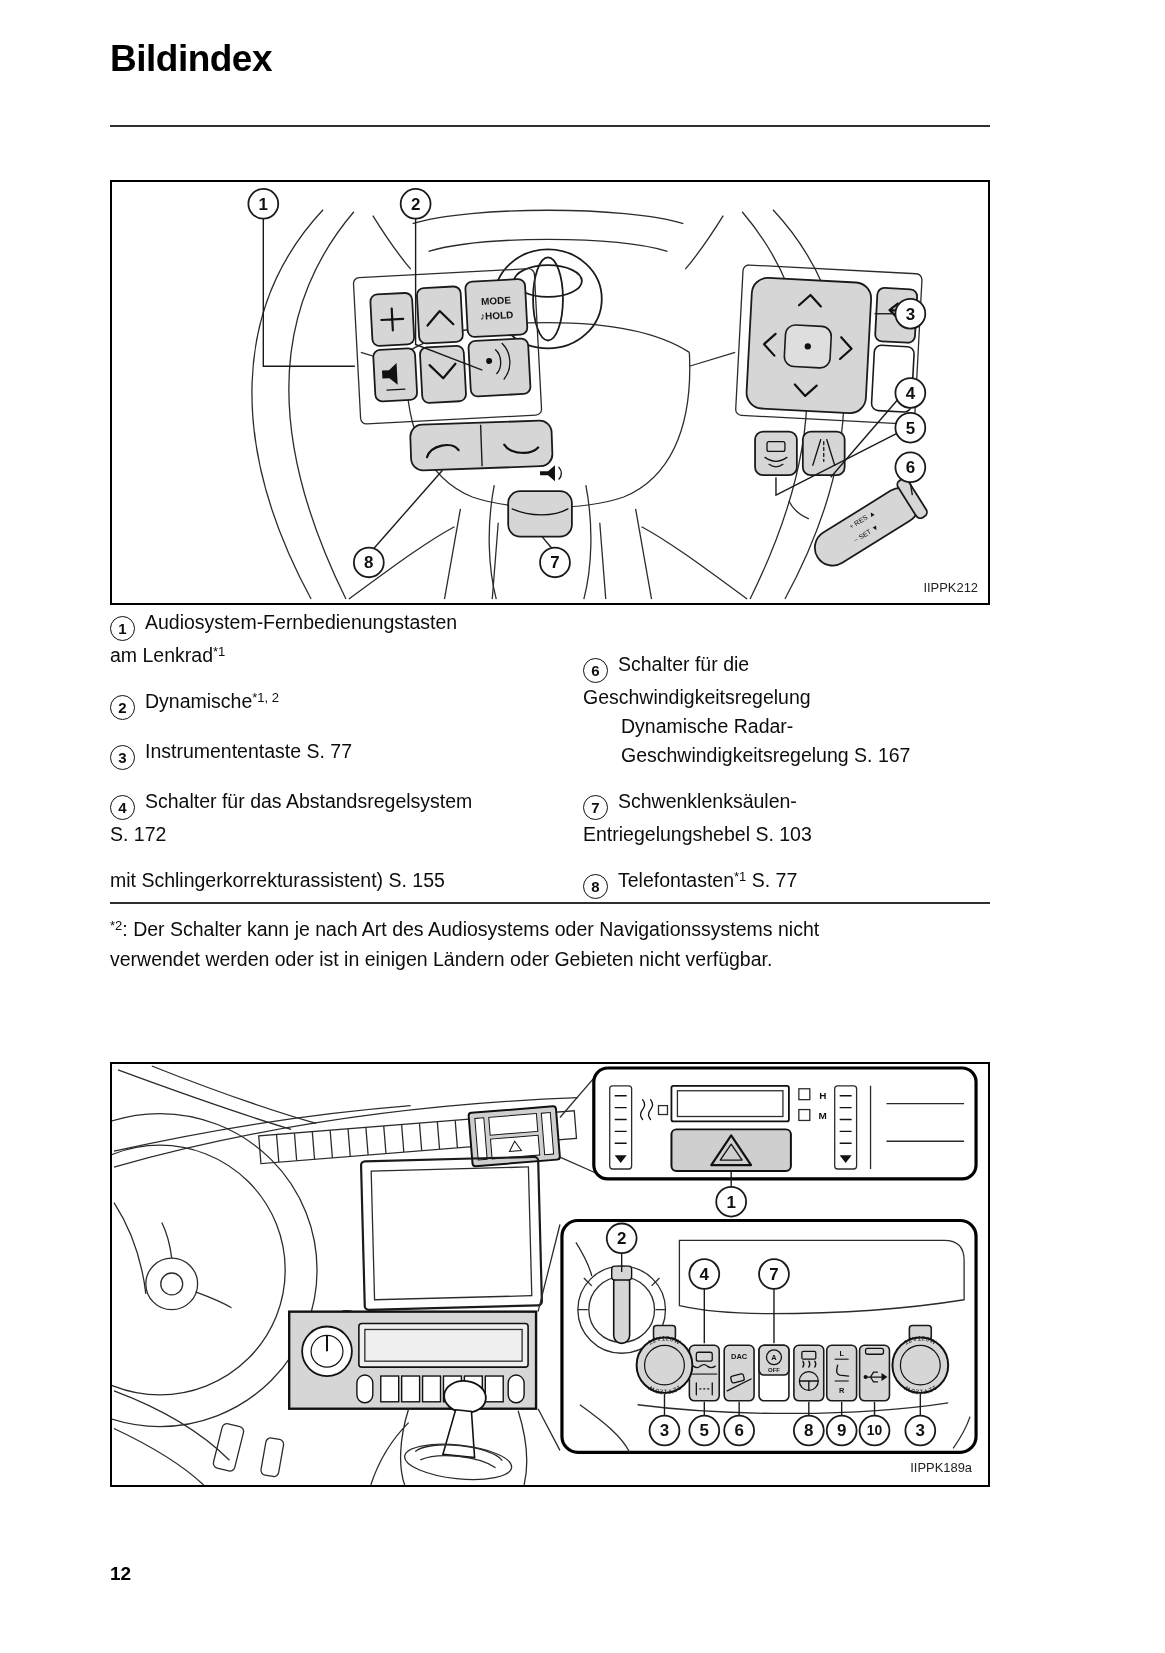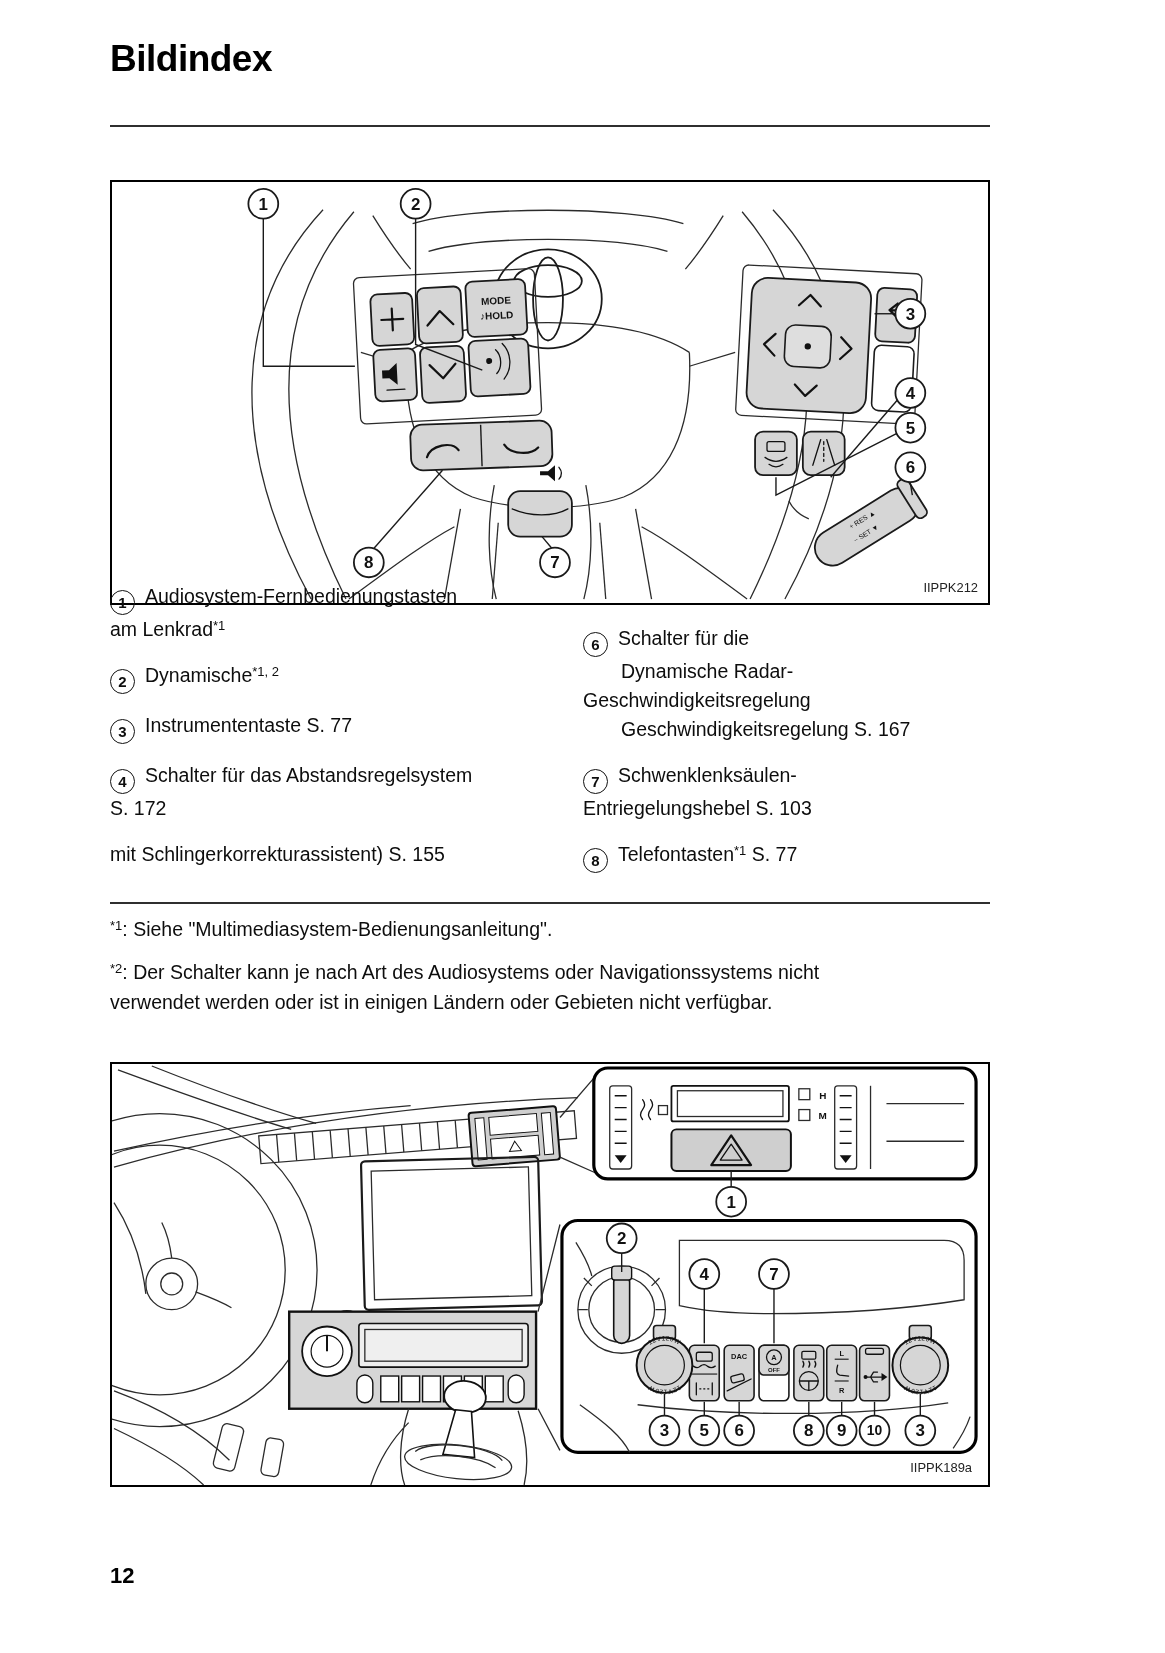--- a/index.html
+++ b/index.html
@@ -7,33 +7,33 @@
         font-family:"Liberation Sans",sans-serif;color:#111;overflow:hidden;}
   .page-title{position:absolute;left:110px;top:38px;margin:0;font-size:37px;
         font-weight:bold;letter-spacing:-0.5px;color:#000;}
   .rule{position:absolute;left:110px;width:880px;border:none;margin:0;}
   .title-rule{top:125px;border-top:2px solid #2f2f2f;}
   .footnote-rule{top:902px;border-top:2px solid #2f2f2f;}
   .figure{position:absolute;left:110px;width:876px;height:421px;border:2.5px solid #000;background:#fff;}
   .figure-1{top:180px;}
   .figure-2{top:1062px;}
   .figure svg{display:block;width:100%;height:100%;}
-  .callout-list{position:absolute;left:110px;top:582px;width:880px;display:flex;}
+  .callout-list{position:absolute;left:110px;top:608px;width:880px;display:flex;}
   .col-left{width:473px;}
   .col-right{width:407px;margin-top:42px;}
   .item{margin:0 0 17px 0;font-size:19.5px;line-height:29px;color:#0d0d0d;}
   .ln{display:block;}
   .ln.indent{padding-left:38px;}
   .cnum{display:inline-flex;width:25px;height:25px;border:1.7px solid #111;border-radius:50%;
         align-items:center;justify-content:center;font-size:15px;font-weight:bold;
         margin-right:10px;vertical-align:-5px;box-sizing:border-box;}
   sup.fnmark{font-size:13px;line-height:0;vertical-align:6px;}
   .footnotes{position:absolute;left:110px;top:914px;width:884px;}
   .footnotes p{margin:0 0 13px 0;font-size:19.5px;line-height:30px;color:#0d0d0d;}
-  .page-number{position:absolute;left:110px;top:1563px;font-size:22px;font-weight:bold;color:#000;}
+  .page-number{position:absolute;left:110px;top:1563px;font-size:19px;font-weight:bold;color:#000;}
   
   .sk{fill:none;stroke:#2b2b2b;stroke-width:1.3px;}
   .sk2{fill:none;stroke:#1a1a1a;stroke-width:1.8px;}
   .btn{fill:#d6d6d6;stroke:#1a1a1a;stroke-width:1.8px;}
   .btn2{fill:#d6d6d6;stroke:#1a1a1a;stroke-width:1.6px;}
   .whitebtn{fill:#ffffff;stroke:#1a1a1a;stroke-width:1.6px;}
   .co{fill:#ffffff;stroke:#1a1a1a;stroke-width:1.8px;}
   .cot{font:bold 17px "Liberation Sans",sans-serif;fill:#111;text-anchor:middle;}
   .cots{font:bold 14px "Liberation Sans",sans-serif;fill:#111;text-anchor:middle;}
   .cl{stroke:#1a1a1a;stroke-width:1.4px;fill:none;}
@@ -211,38 +211,37 @@
         <span class="ln"><span class="cnum">4</span><span>Schalter für das Abstandsregelsystem</span></span>
         <span class="ln"><span>S. 172</span></span>
       </p>
       <p class="item">
         <span class="ln"><span>mit Schlingerkorrekturassistent) S. 155</span></span>
       </p>
     </div>
     <div class="col-right">
       <p class="item">
         <span class="ln"><span class="cnum">6</span><span>Schalter für die</span></span>
+        <span class="ln"><span>Geschwindigkeitsregelung</span></span>
         <span class="ln indent"><span>Dynamische Radar-</span></span>
-        <span class="ln"><span>Geschwindigkeitsregelung</span></span>
         <span class="ln indent"><span>Geschwindigkeitsregelung S. 167</span></span>
       </p>
       <p class="item">
         <span class="ln"><span class="cnum">7</span><span>Schwenklenksäulen-</span></span>
         <span class="ln"><span>Entriegelungshebel S. 103</span></span>
       </p>
       <p class="item">
         <span class="ln"><span class="cnum">8</span><span>Telefontasten</span><sup class="fnmark">*1</sup><span> S. 77</span></span>
       </p>
     </div>
   </section>
 
   <hr class="rule footnote-rule">
 
   <div class="footnotes">
-    <p><sup class="fnmark">*1</sup><span>: Siehe "Multimediasystem-Bedienungsanleitung".</span></p>
     <p><sup class="fnmark">*2</sup><span>: Der Schalter kann je nach Art des Audiosystems oder Navigationssystems nicht</span><br><span>verwendet werden oder ist in einigen Ländern oder Gebieten nicht verfügbar.</span></p>
   </div>
 
   <div class="figure figure-2">
     <svg viewBox="0 0 880 425" preserveAspectRatio="none">
       <defs>
         <path id="aLT" d="M 530,304 A 25,25 0 0 1 580,304"></path>
         <path id="aLB" d="M 580,304 A 25,25 0 0 1 530,304"></path>
         <path id="aRT" d="M 787,304 A 25,25 0 0 1 837,304"></path>
         <path id="aRB" d="M 837,304 A 25,25 0 0 1 787,304"></path>

